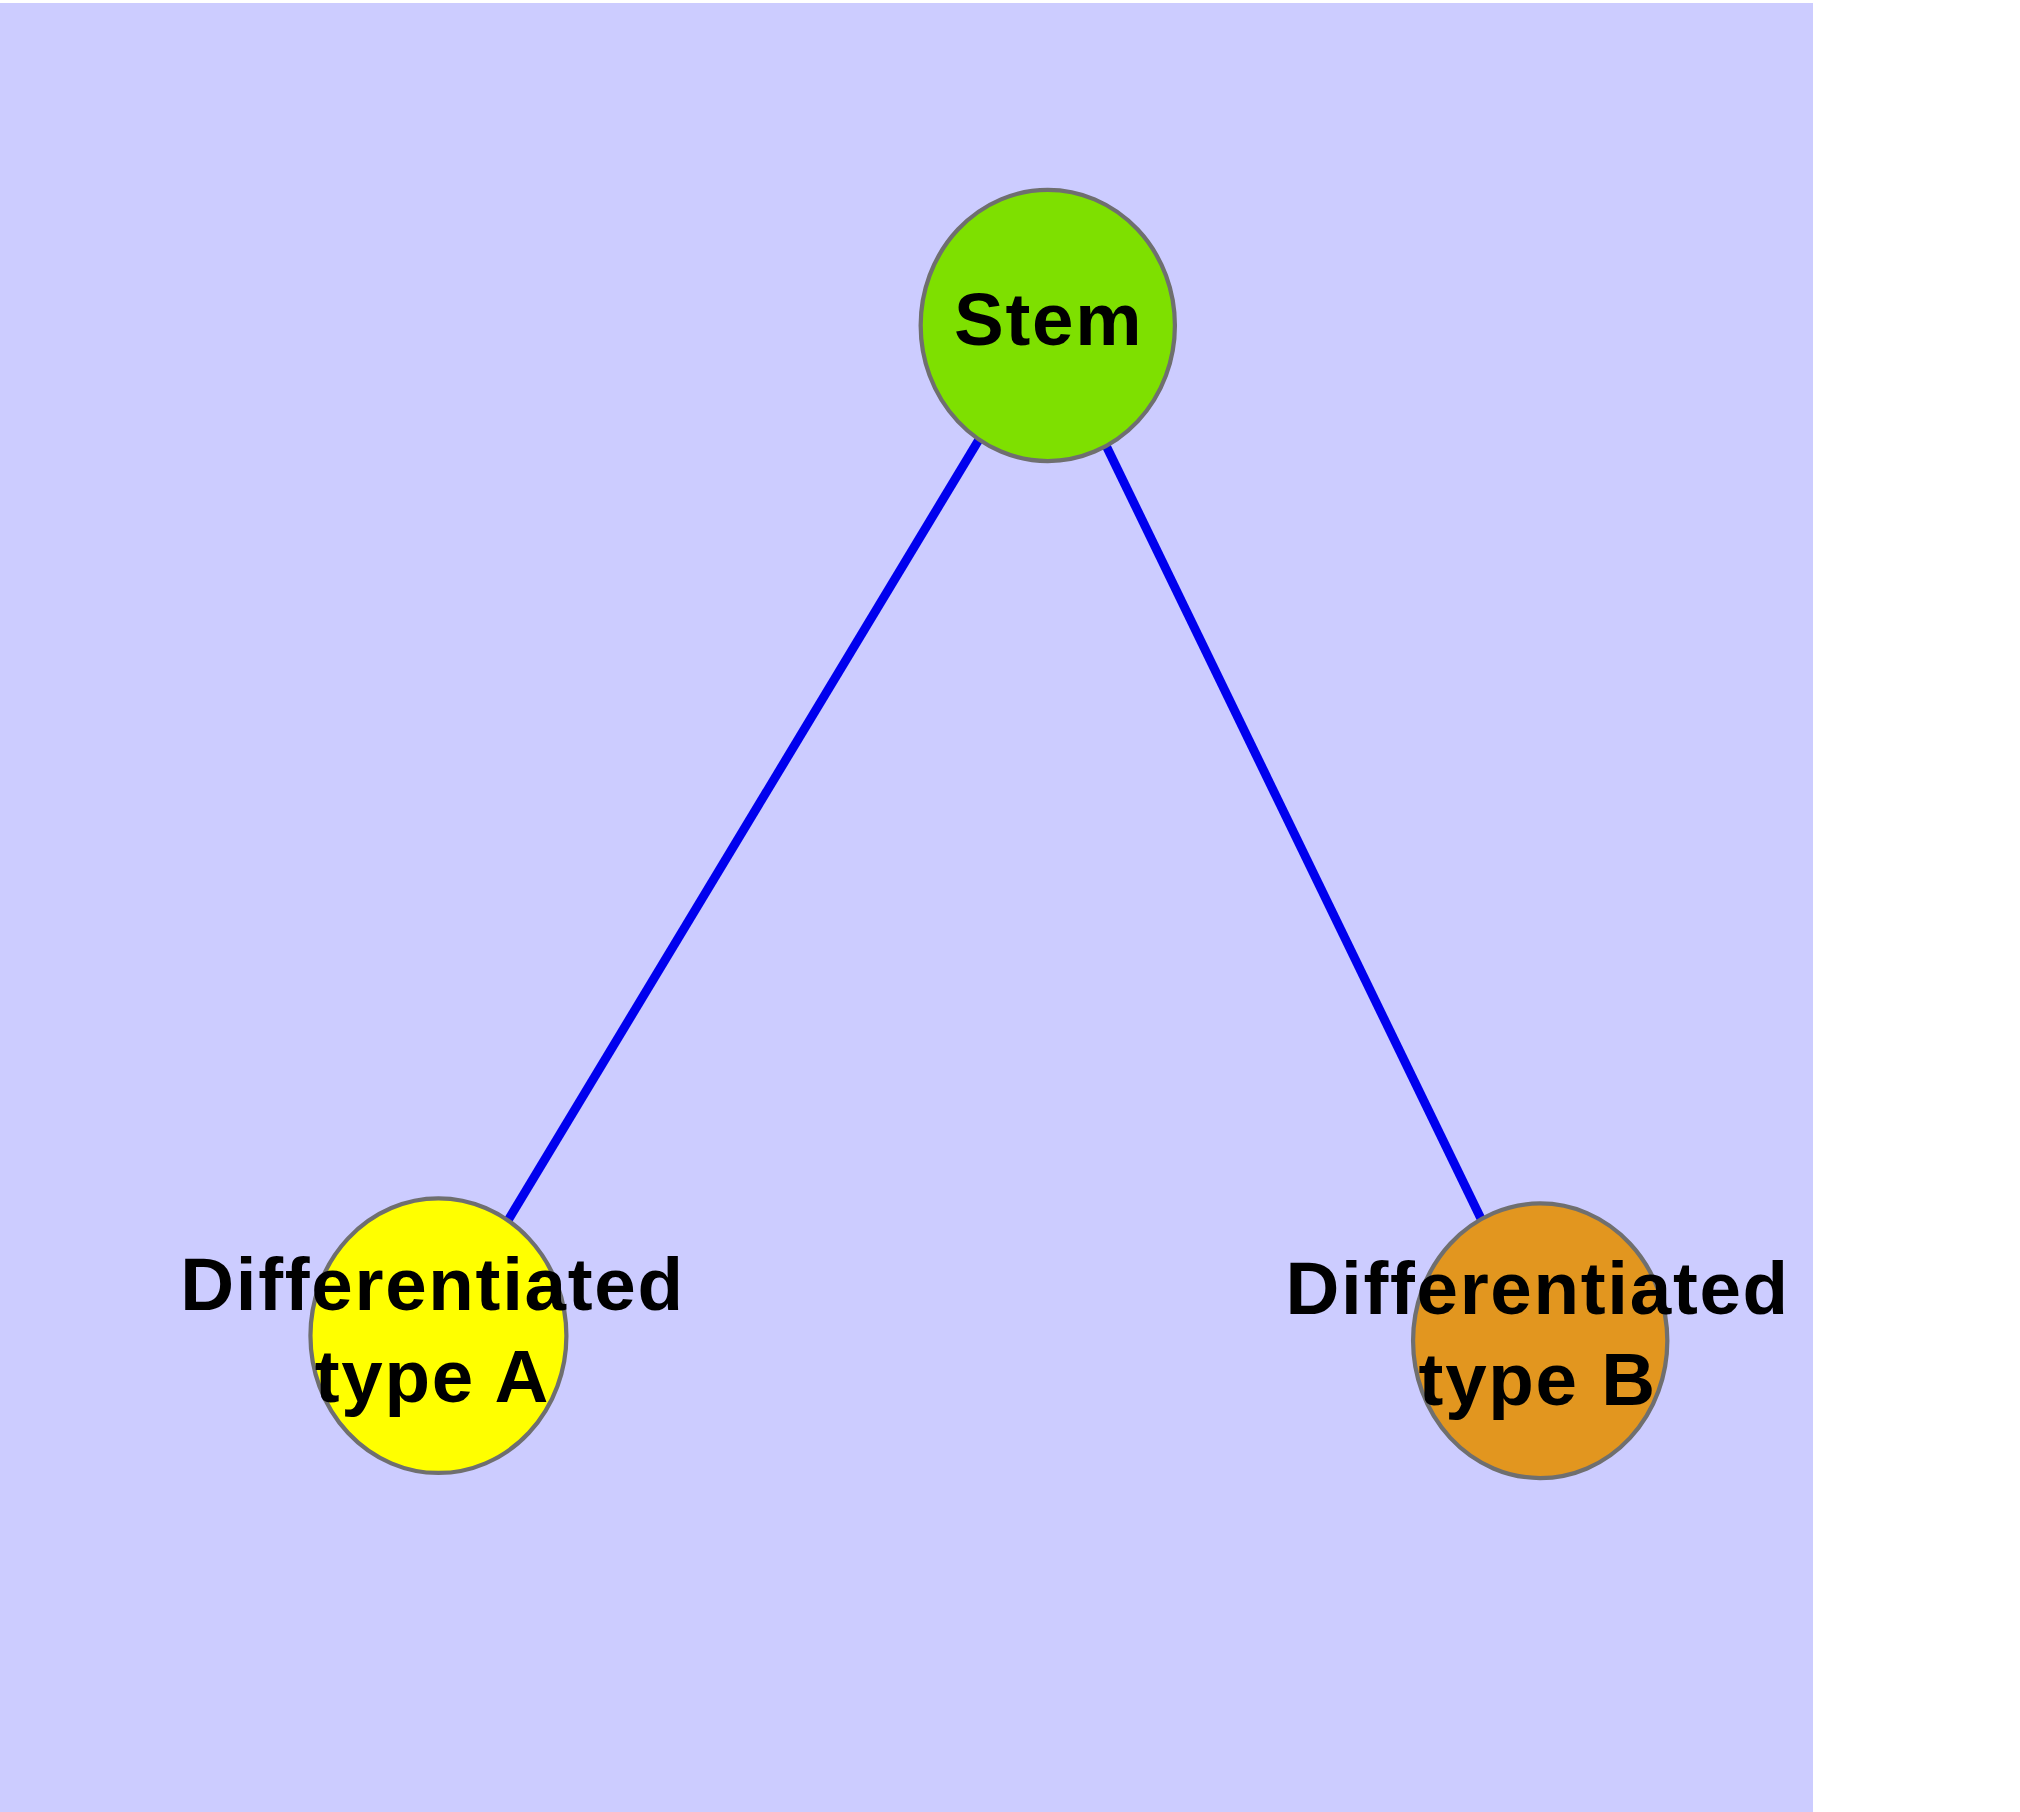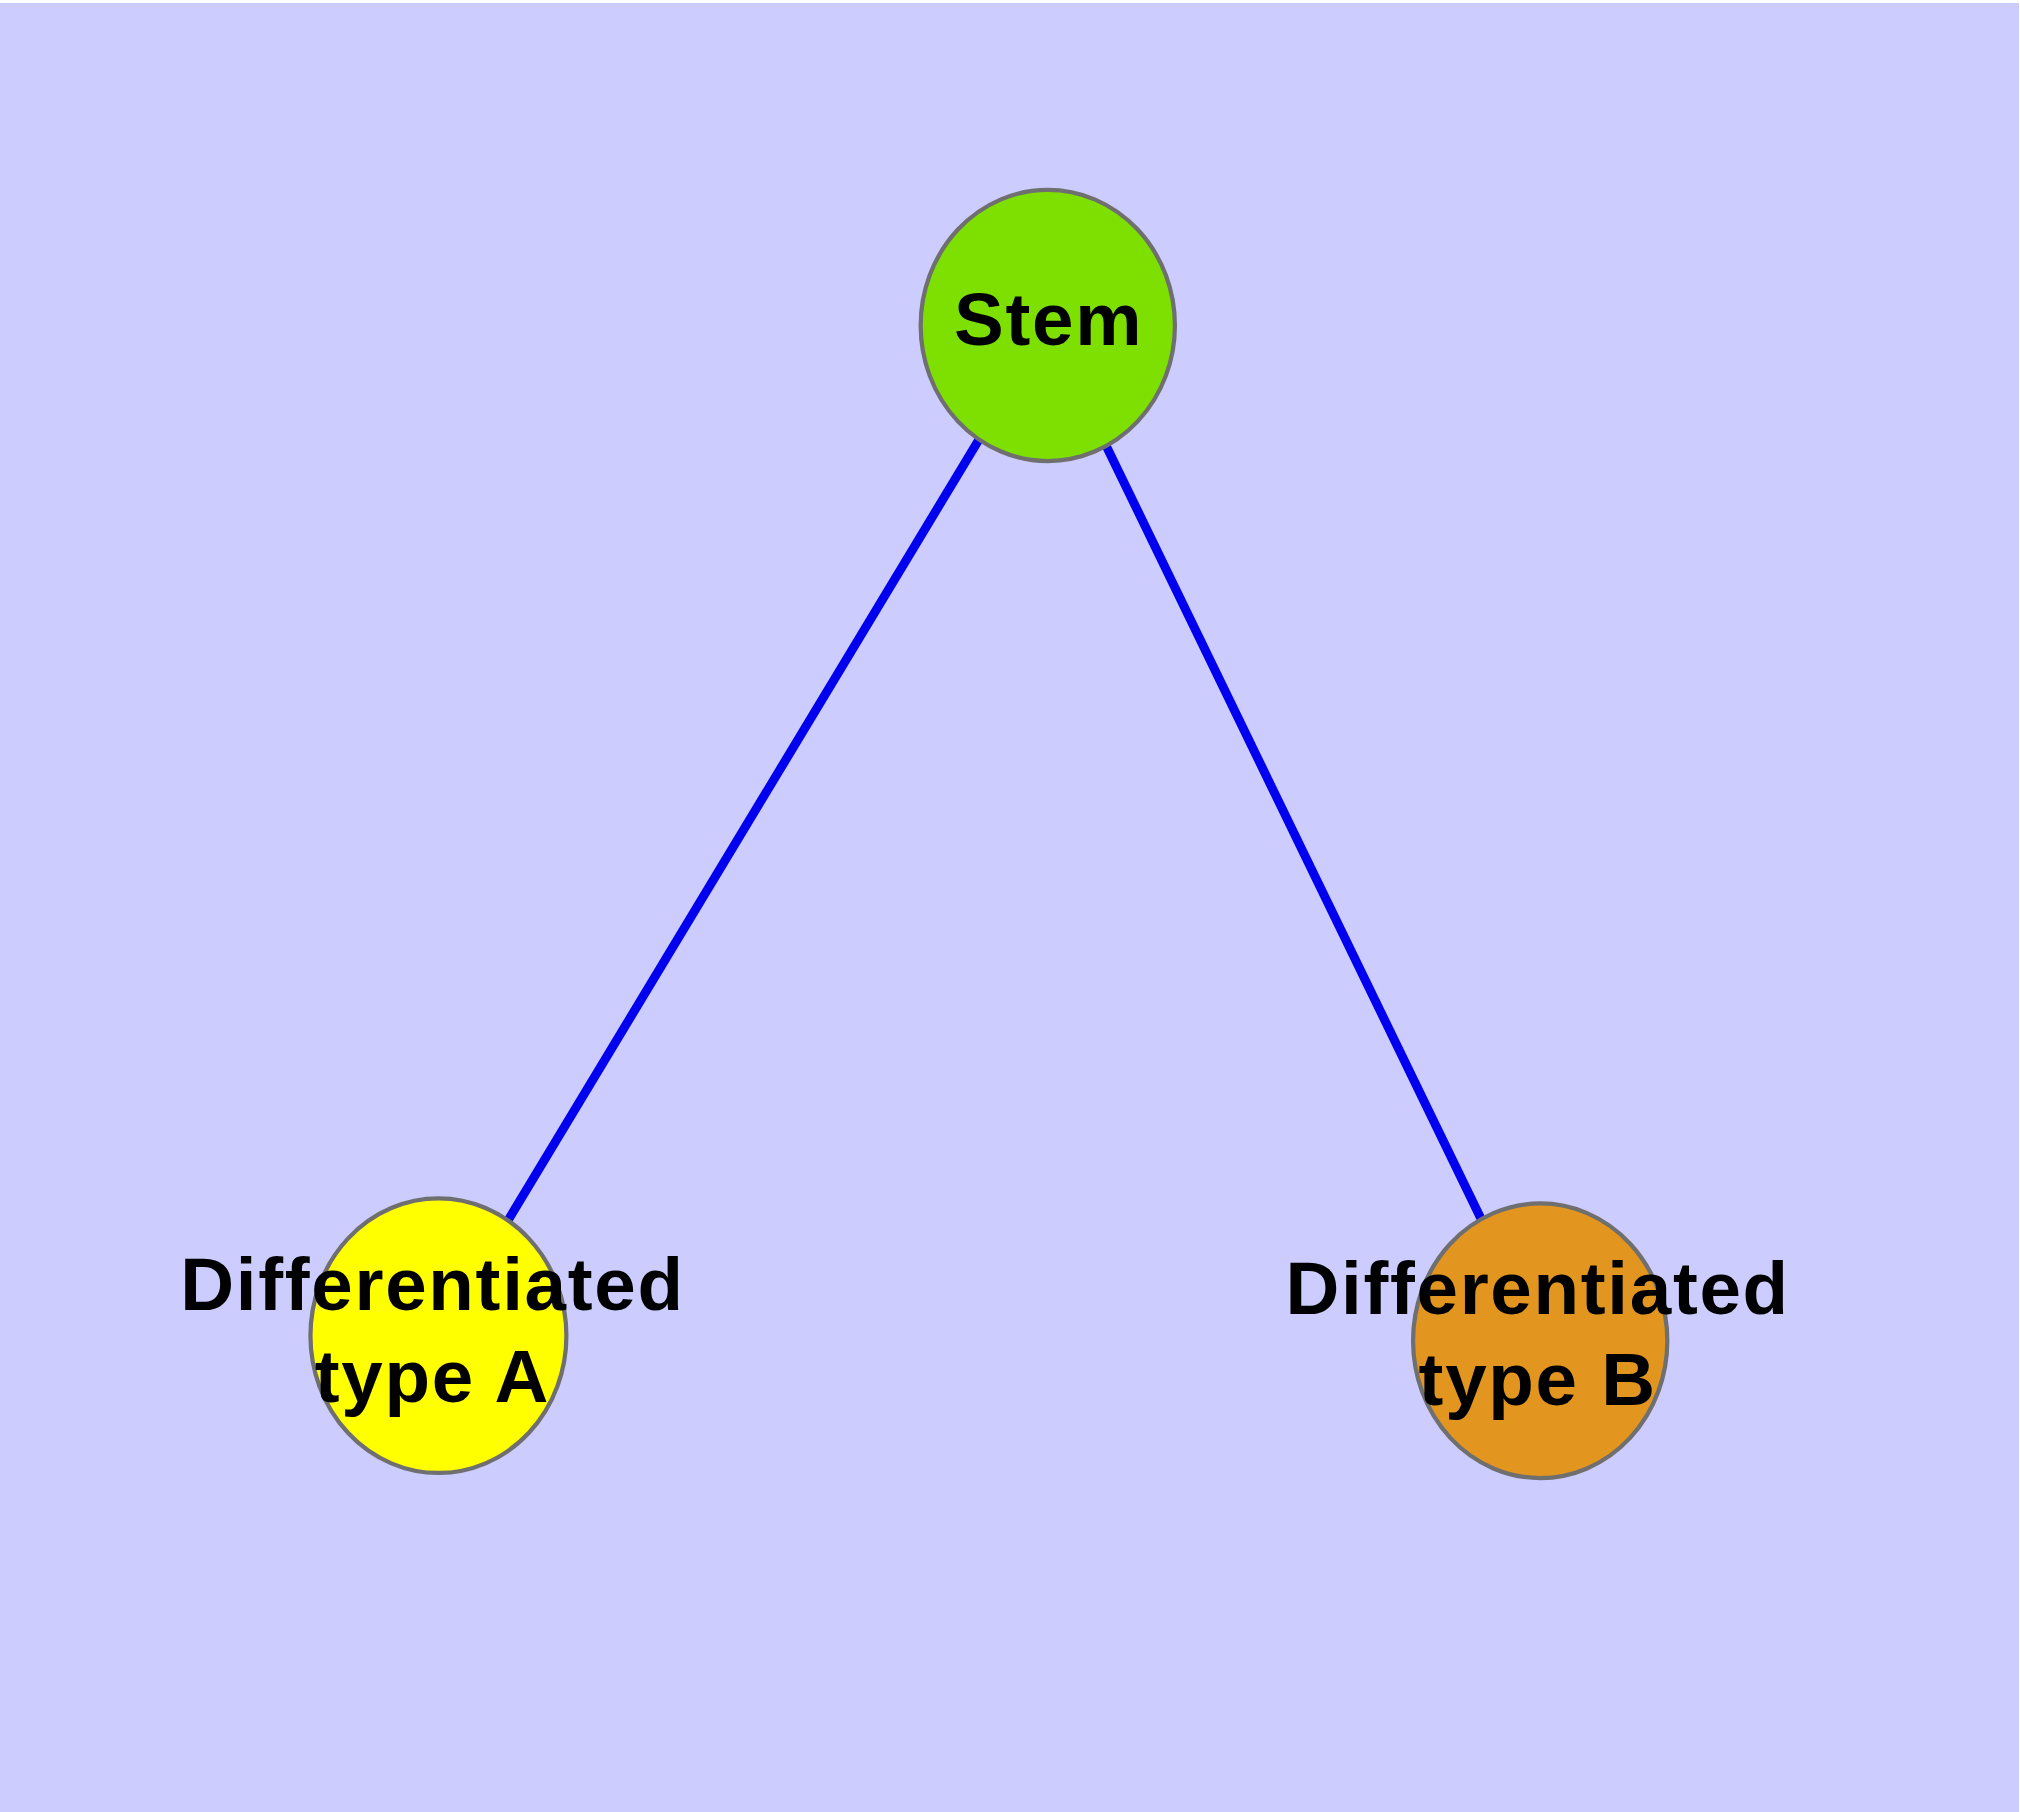--- a/index.html
+++ b/index.html
@@ -5,21 +5,21 @@
   html, body {
     margin: 0;
     padding: 0;
     width: 2021px;
     height: 1812px;
     background: #ffffff;
     font-family: "Liberation Sans", sans-serif;
   }
   .stage {
     position: relative;
-    width: 2019px;
+    width: 1813px;
     height: 1812px;
     overflow: hidden;
   }
   .panel {
     position: absolute;
     left: 0;
     right: 0;
     top: 2.5px;   
     bottom: 0;
     background: #ccccff; 

